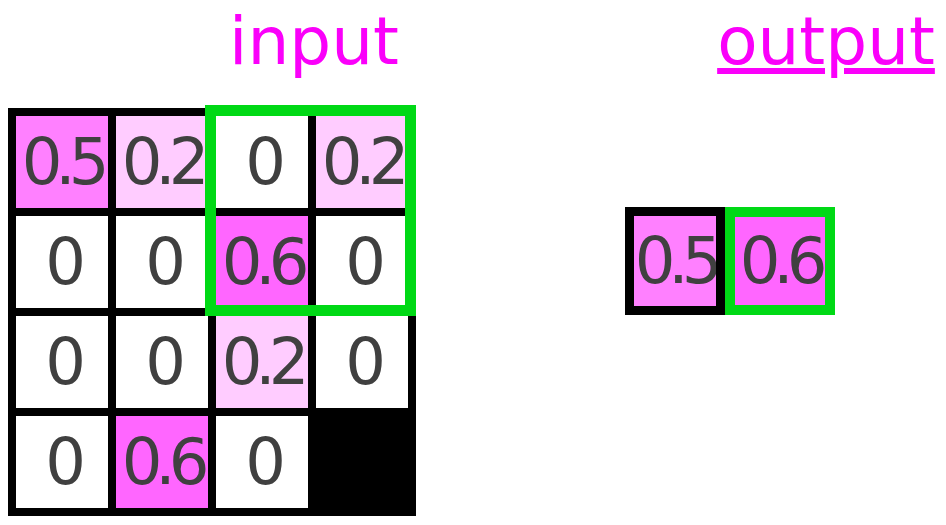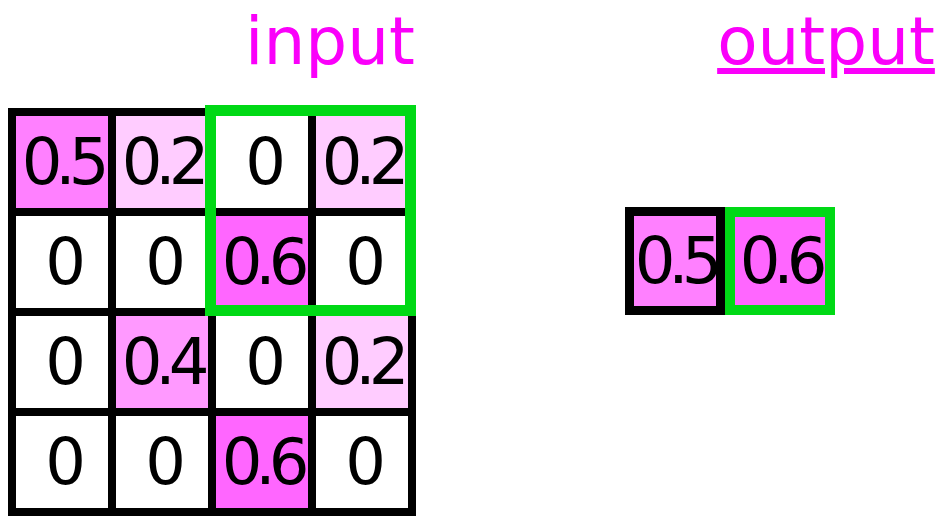--- a/index.html
+++ b/index.html
@@ -13,21 +13,21 @@
   }
   .title {
     position: absolute;
     top: 9px;
     transform: translateX(-50%);
     font-size: 66px;
     line-height: 1;
     color: #fa00fa;
     white-space: nowrap;
   }
-  #title-input  { left: 330px; }
+  #title-input  { left: 314px; }
   #title-output { left: 826px; text-decoration: underline; }
 
   .input-grid {
     position: absolute;
     left: 8px;
     top: 108px;
     display: grid;
     grid-template-columns: repeat(4, 92px);
     grid-auto-rows: 92px;
     gap: 8px;
@@ -36,21 +36,21 @@
   }
   .cell {
     display: flex;
     align-items: center;
     justify-content: center;
     overflow: hidden;
   }
   .num {
     font-size: 64px;
     letter-spacing: -0.11em;
-    color: #000000;
+    color: #404040;
     line-height: 1;
   }
 
   .kernel-input {
     position: absolute;
     left: 205px;
     top: 105px;
     width: 211px;
     height: 211px;
     border: 11px solid #00d915;
@@ -110,23 +110,20 @@
       </div>
     <div class="cell" style="background-color: rgb(255, 102, 255);">
         <span class="num">0.6</span>
       </div>
     <div class="cell" style="background-color: rgb(255, 255, 255);">
         <span class="num">0</span>
       </div>
     <div class="cell" style="background-color: rgb(255, 255, 255);">
         <span class="num">0</span>
       </div>
-    <div class="cell" style="background-color: rgb(255, 153, 255);">
-        <span class="num">0.4</span>
-      </div>
     <div class="cell" style="background-color: rgb(255, 255, 255);">
         <span class="num">0</span>
       </div>
     <div class="cell" style="background-color: rgb(255, 204, 255);">
         <span class="num">0.2</span>
       </div>
     <div class="cell" style="background-color: rgb(255, 255, 255);">
         <span class="num">0</span>
       </div>
     <div class="cell" style="background-color: rgb(255, 255, 255);">

